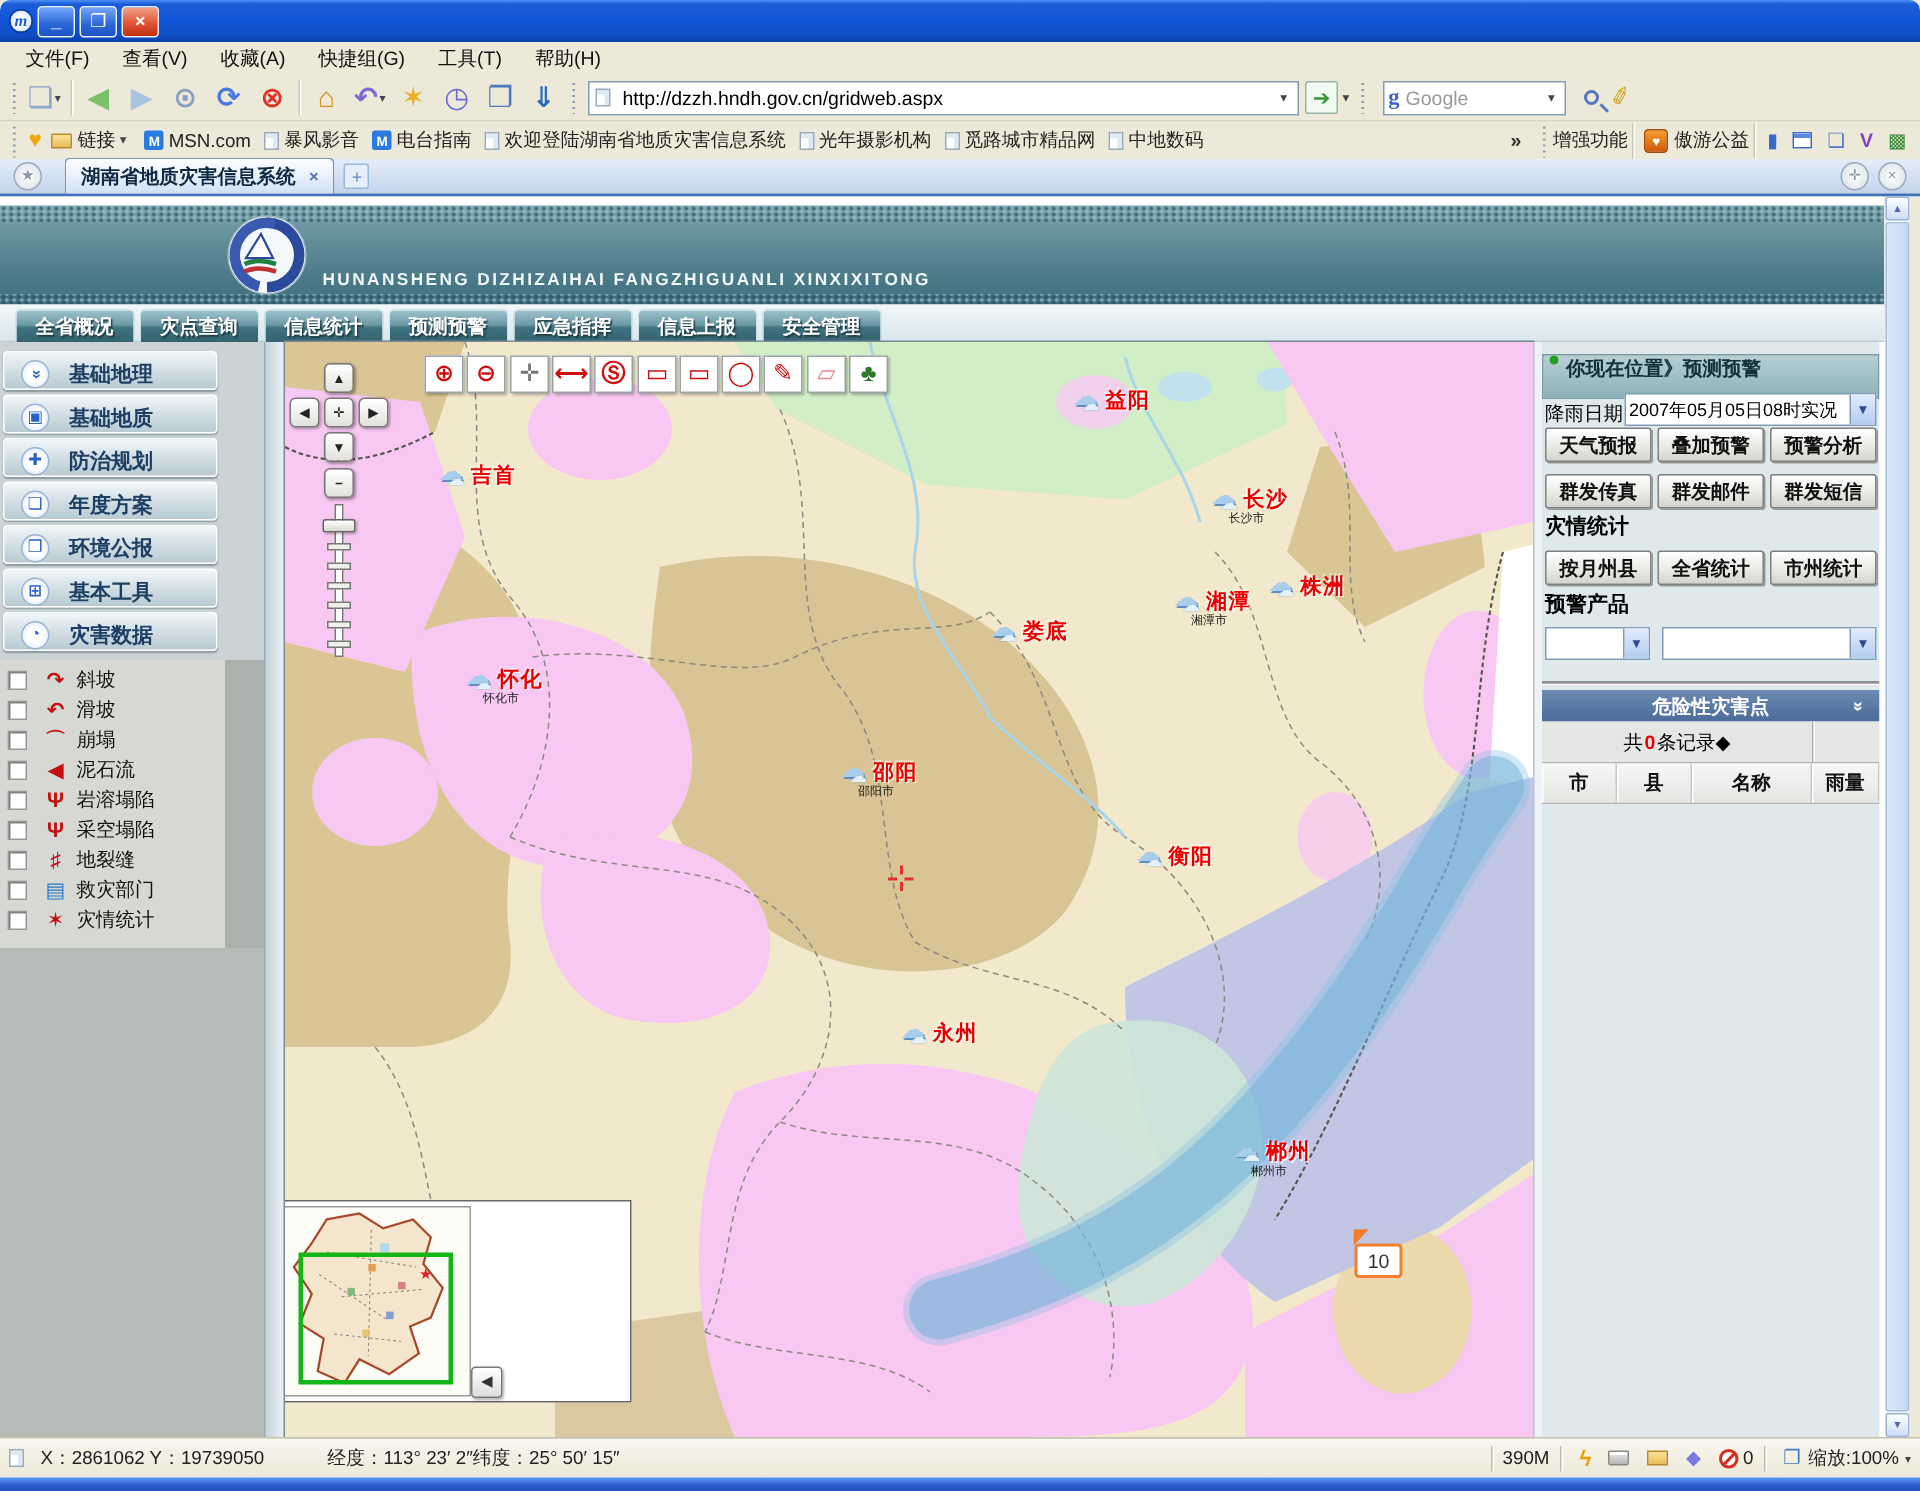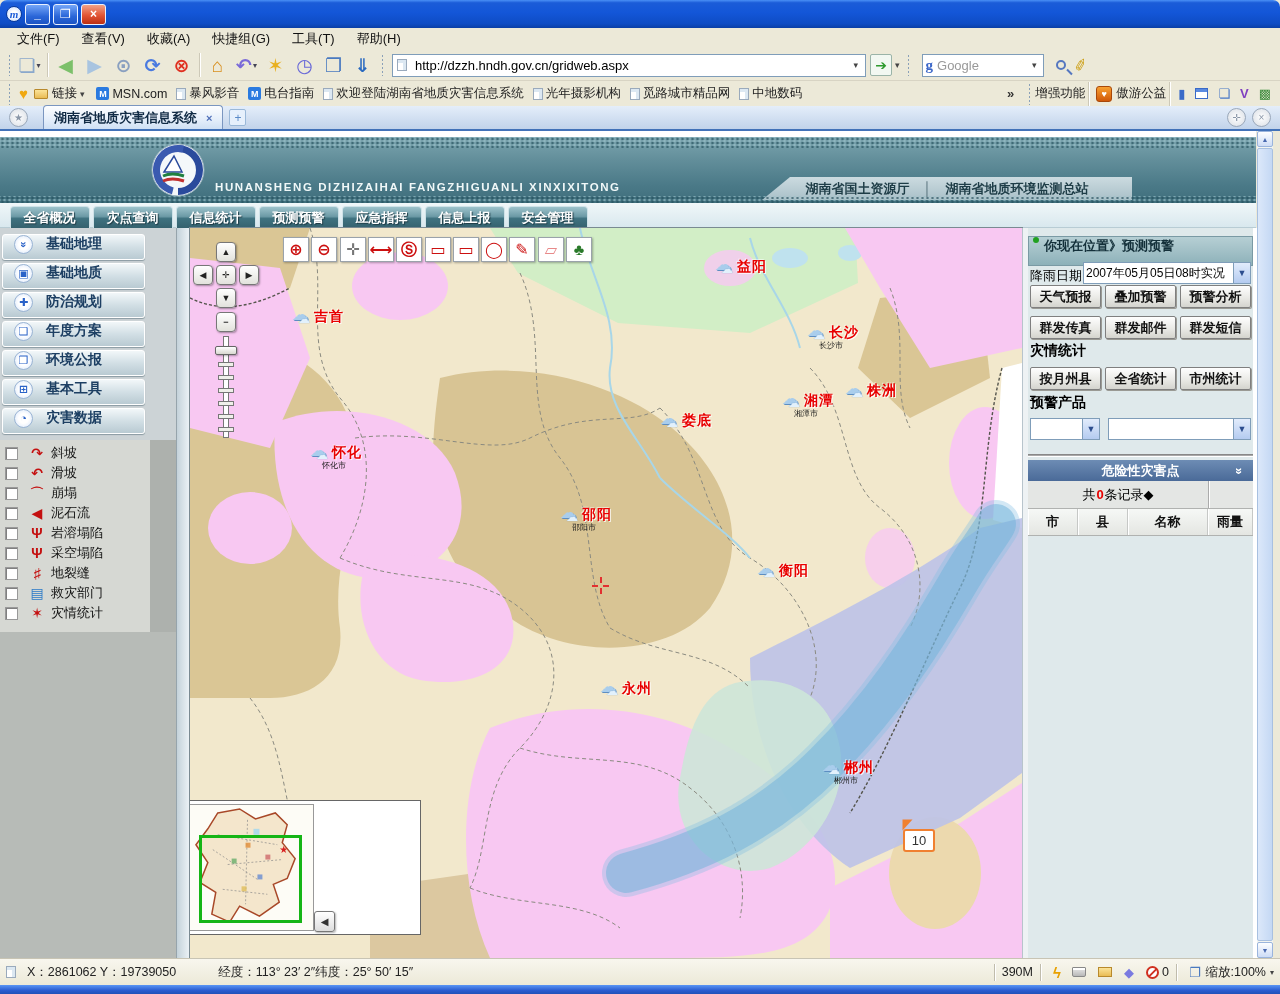--- a/index.html
+++ b/index.html
@@ -108,21 +108,21 @@
   .u-exit{color:#8b3a00;margin-left:5px}
 
   
   #main{position:absolute;left:0;top:228px;width:1280px;height:730px}
 
   
   #sidebar{position:absolute;left:0;top:0;width:176px;height:730px;background:#b7bbb7}
   .sb-top{position:absolute;left:0;top:0;width:176px;height:212px;background:#ccd3d6}
   .sb-mid{position:absolute;left:0;top:212px;width:150px;height:192px;background:#d6d8d3}
   .sb-strip{position:absolute;left:150px;top:212px;width:26px;height:192px;background:#adb1ad}
-  .acc-item{position:absolute;left:2px;width:143px;height:26px;display:flex;align-items:flex-start;
+  .acc-item{position:absolute;left:2px;width:143px;height:26px;display:flex;align-items:flex-end;
     background:linear-gradient(#f2f7f9,#d2dfe5 50%,#b9cad2);border:1px solid #fff;border-radius:3px;box-shadow:0 1px 1px #8a9aa2}
   .acc-ic{width:19px;height:19px;margin-left:11px;border-radius:50%;flex:0 0 19px;
     background:radial-gradient(#ffffff 40%,#d6e4fa);border:1px solid #9ab4d4;color:#2a62c8;
     font-size:11px;font-weight:bold;display:flex;align-items:center;justify-content:center;line-height:1}
   .rot90{transform:rotate(90deg)}
   .acc-label{margin-left:13px;font-size:14px;font-weight:bold;color:#1d3f63}
   .layer-row{position:absolute;left:0;width:150px;height:20px;display:flex;align-items:center}
   .cbx{width:13px;height:13px;margin-left:5px;background:#fff;border:1px solid #999;
     box-shadow:inset 1px 1px 0 #808080,inset -1px -1px 0 #fff;flex:0 0 13px}
   .lyr-ic{width:22px;margin-left:8px;text-align:center;font-size:14px;font-weight:bold;line-height:1}
@@ -379,25 +379,20 @@
   <div id="banner">
     <svg id="logo" width="56" height="56" viewBox="0 0 56 56">
       <circle cx="28" cy="28" r="26" fill="#f4f8fa" stroke="#9ab4c0"></circle>
       <path d="M28 3 A25 25 0 0 1 53 28 A25 25 0 0 1 28 53 L28 46 A18 18 0 0 0 46 28 A18 18 0 0 0 28 10 Z" fill="#2a4a9c"></path>
       <path d="M28 53 A25 25 0 0 1 3 28 A25 25 0 0 1 28 3 L28 10 A18 18 0 0 0 10 28 A18 18 0 0 0 28 46 Z" fill="#3a5ab0" transform="rotate(14 28 28)"></path>
       <path d="M14 30 L24 14 L32 30 Z" fill="#fff" stroke="#2a4a9c" stroke-width="1.5"></path>
       <path d="M13 34 Q22 30 34 34" stroke="#208040" stroke-width="3" fill="none"></path>
       <path d="M13 39 Q22 35 34 39" stroke="#c03030" stroke-width="3" fill="none"></path>
     </svg>
     <div id="banner-sub">HUNANSHENG DIZHIZAIHAI FANGZHIGUANLI XINXIXITONG</div>
-    <div id="banner-links">
-      <span>湖南省国土资源厅</span>
-      <span class="bl-div">│</span>
-      <span>湖南省地质环境监测总站</span>
-    </div>
   </div>
 
   <div id="navstrip">
     <div id="nav-tabs">
         <div class="nav-tab">全省概况</div>
         <div class="nav-tab">灾点查询</div>
         <div class="nav-tab">信息统计</div>
         <div class="nav-tab">预测预警</div>
         <div class="nav-tab">应急指挥</div>
         <div class="nav-tab">信息上报</div>

